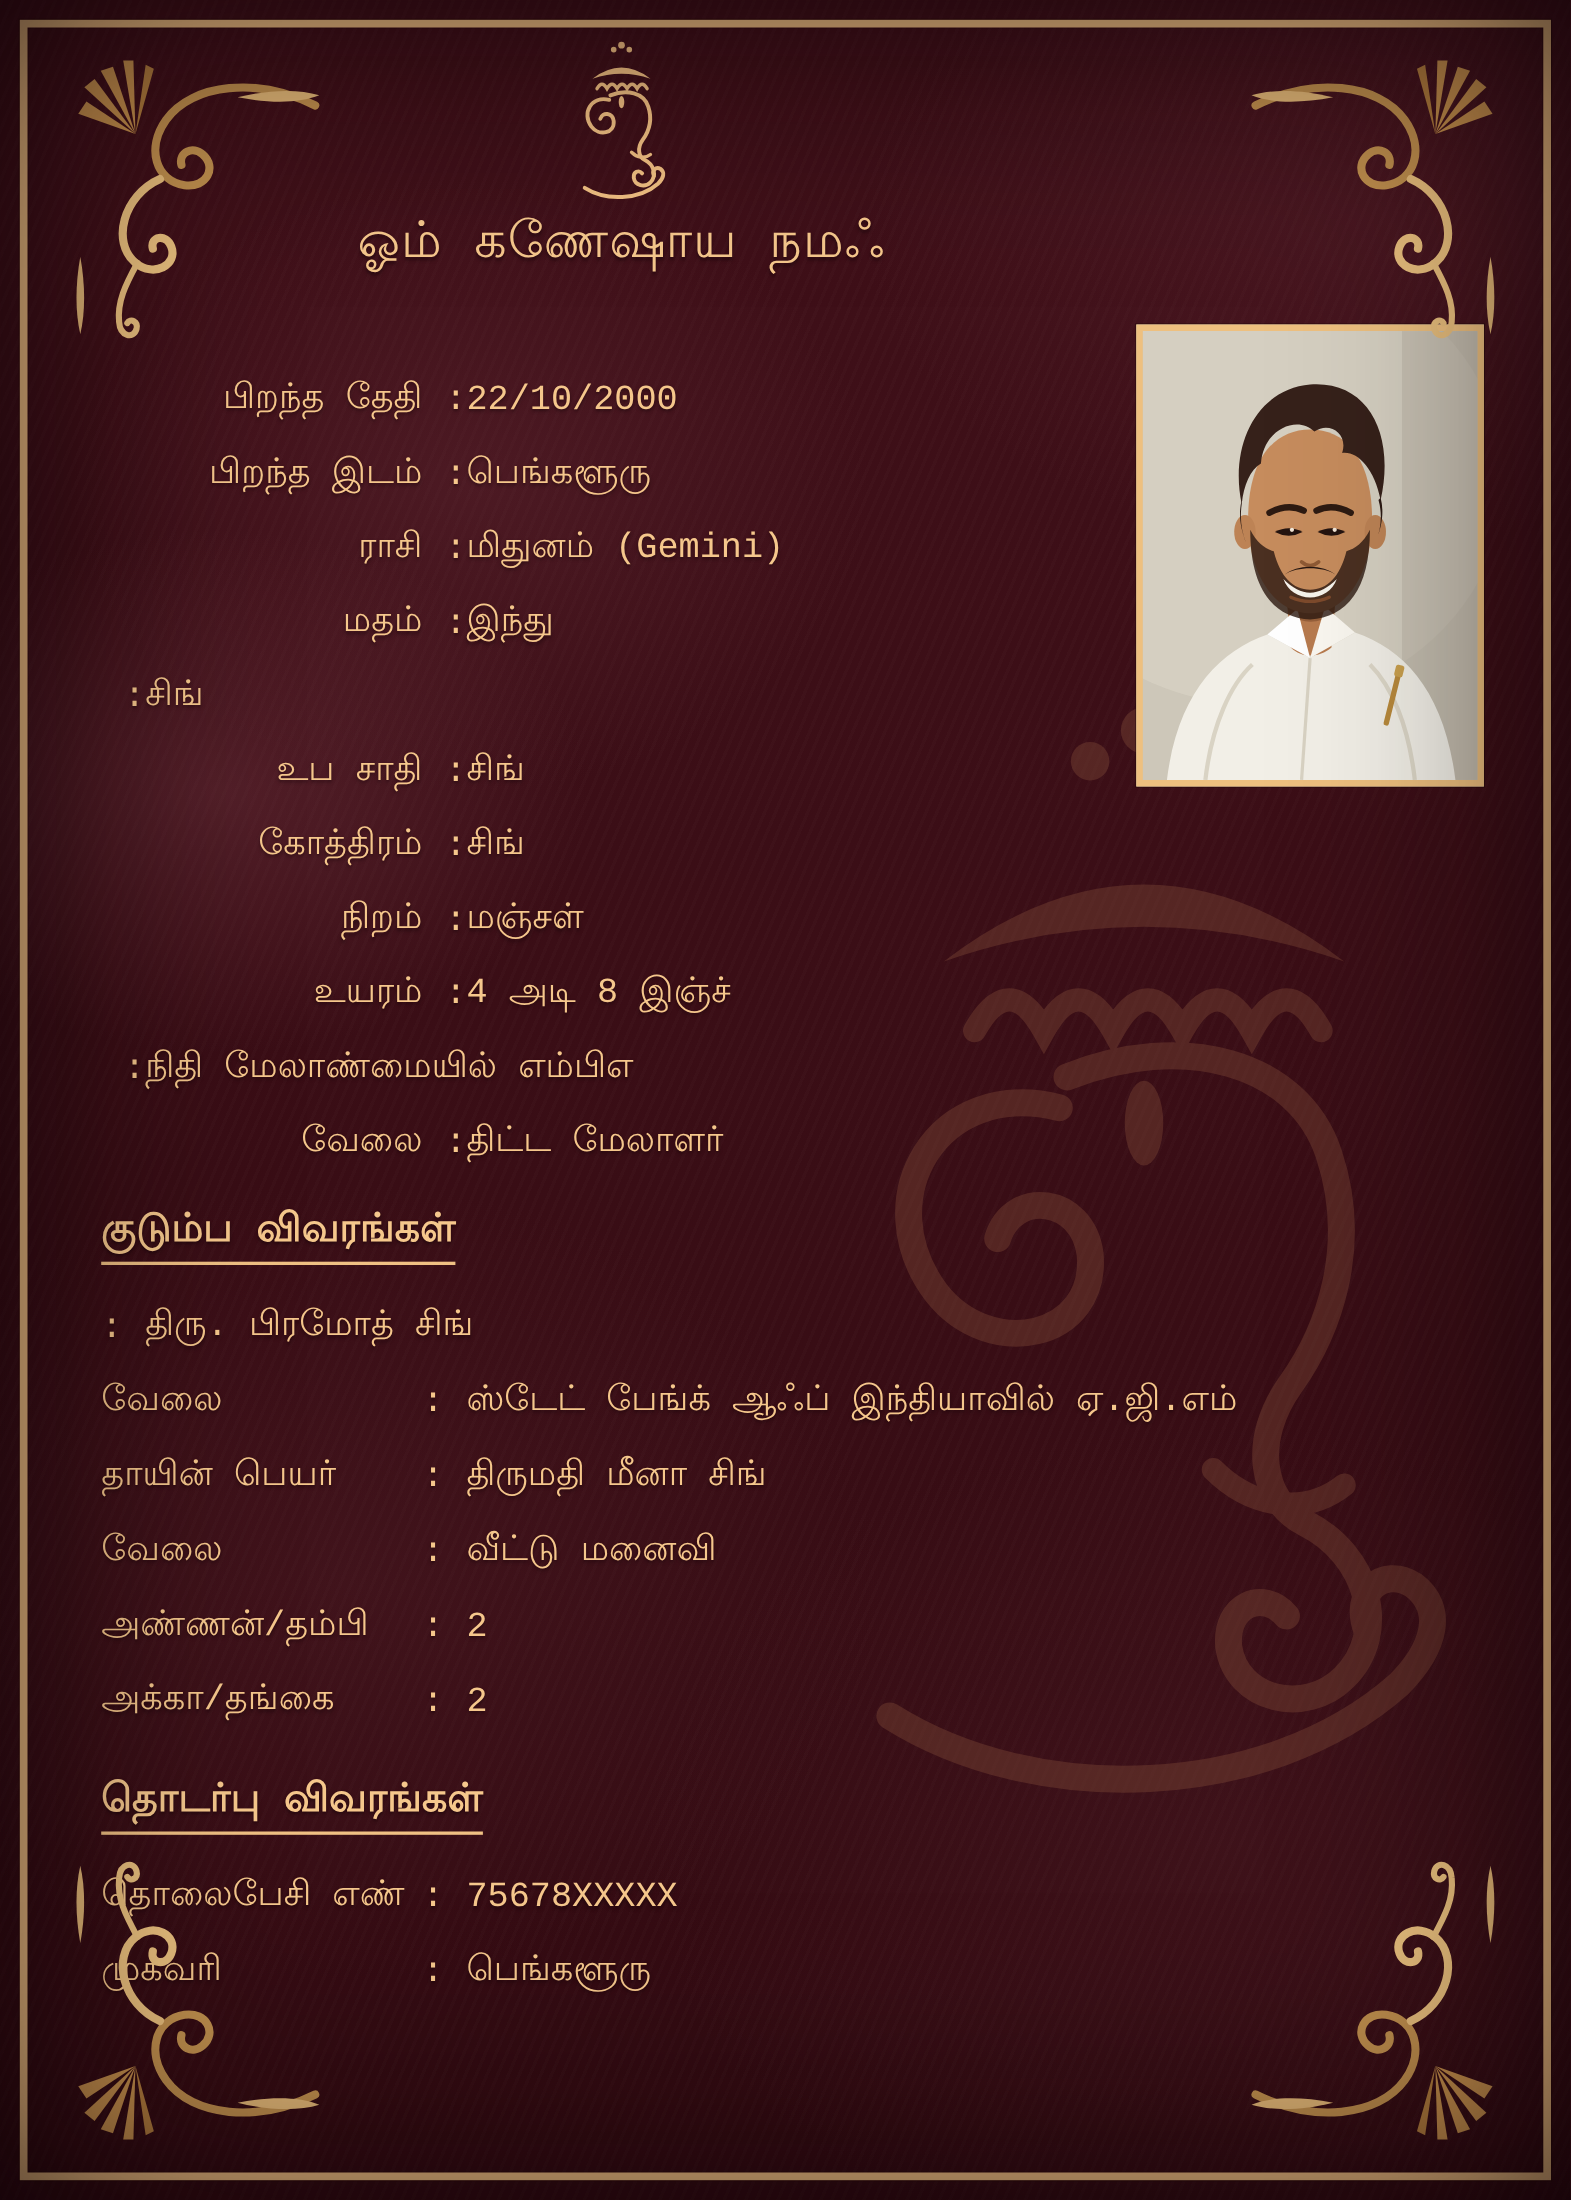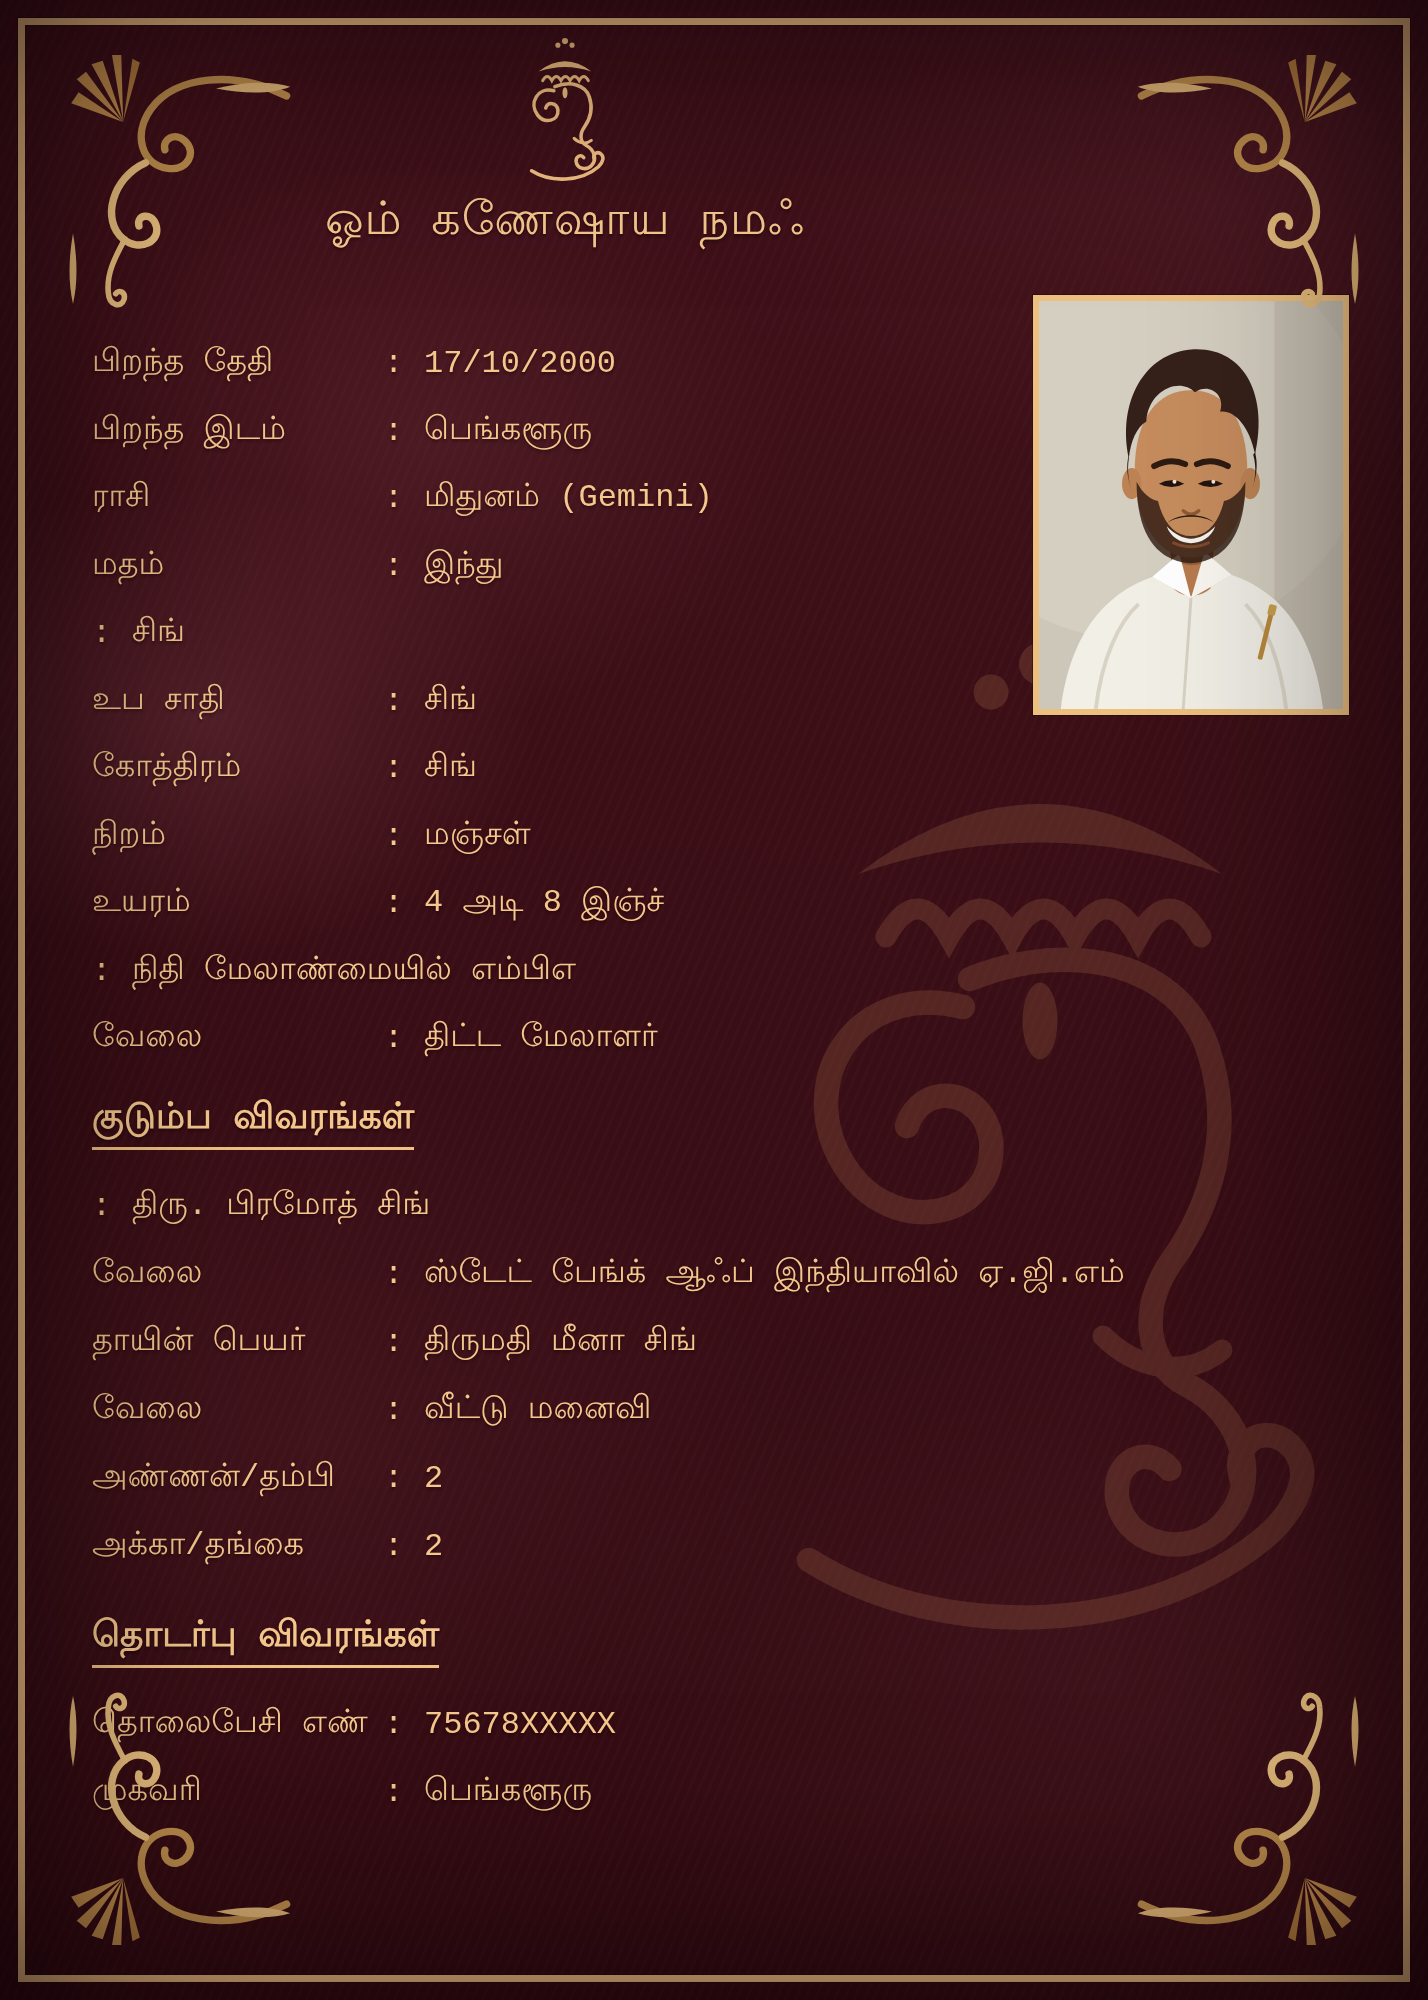--- a/index.html
+++ b/index.html
@@ -33,21 +33,21 @@
   .name{position:absolute;left:92px;top:256px;font-size:45px;z-index:3;
         text-shadow:0 2px 3px rgba(20,3,8,.55);}
 
   .rows{display:block;}
   .row{display:flex;align-items:center;font-size:32px;text-shadow:0 2px 3px rgba(20,3,8,.5);}
   .row .label{width:292px;flex:none;}
   .row .colon{width:40px;flex:none;}
   .row .value{white-space:nowrap;}
 
   .personal{position:absolute;left:92px;top:330px;width:1270px;z-index:3;}
-  .personal .row{height:67.5px;}
+  .personal .row{height:67.5px;text-align:right;}
 
   .section{position:absolute;left:92px;width:1280px;z-index:3;}
   .section.family{top:1098px;}
   .section.contact{top:1616px;}
   .sec-title{margin:0;font-size:36px;font-weight:700;height:64px;display:flex;align-items:flex-start;
              text-shadow:0 2px 3px rgba(20,3,8,.55);}
   .sec-title span{border-bottom:3px solid #f0c184;padding-bottom:6px;}
   .section .rows{margin-top:10px;}
   .section .row{height:68px;}
 
@@ -125,21 +125,21 @@
         <use href="#ganesha"></use>
       </svg>
     <h1 class="om-title">ஓம் கணேஷாய நமஃ</h1>
   </div>
 
 
   <div class="personal rows">
     <div class="row">
         <span class="label">பிறந்த தேதி</span>
         <span class="colon">:</span>
-        <span class="value">17/10/2000</span>
+        <span class="value">22/10/2000</span>
       </div>
     <div class="row">
         <span class="label">பிறந்த இடம்</span>
         <span class="colon">:</span>
         <span class="value">பெங்களூரு</span>
       </div>
     <div class="row">
         <span class="label">ராசி</span>
         <span class="colon">:</span>
         <span class="value">மிதுனம் (Gemini)</span>

